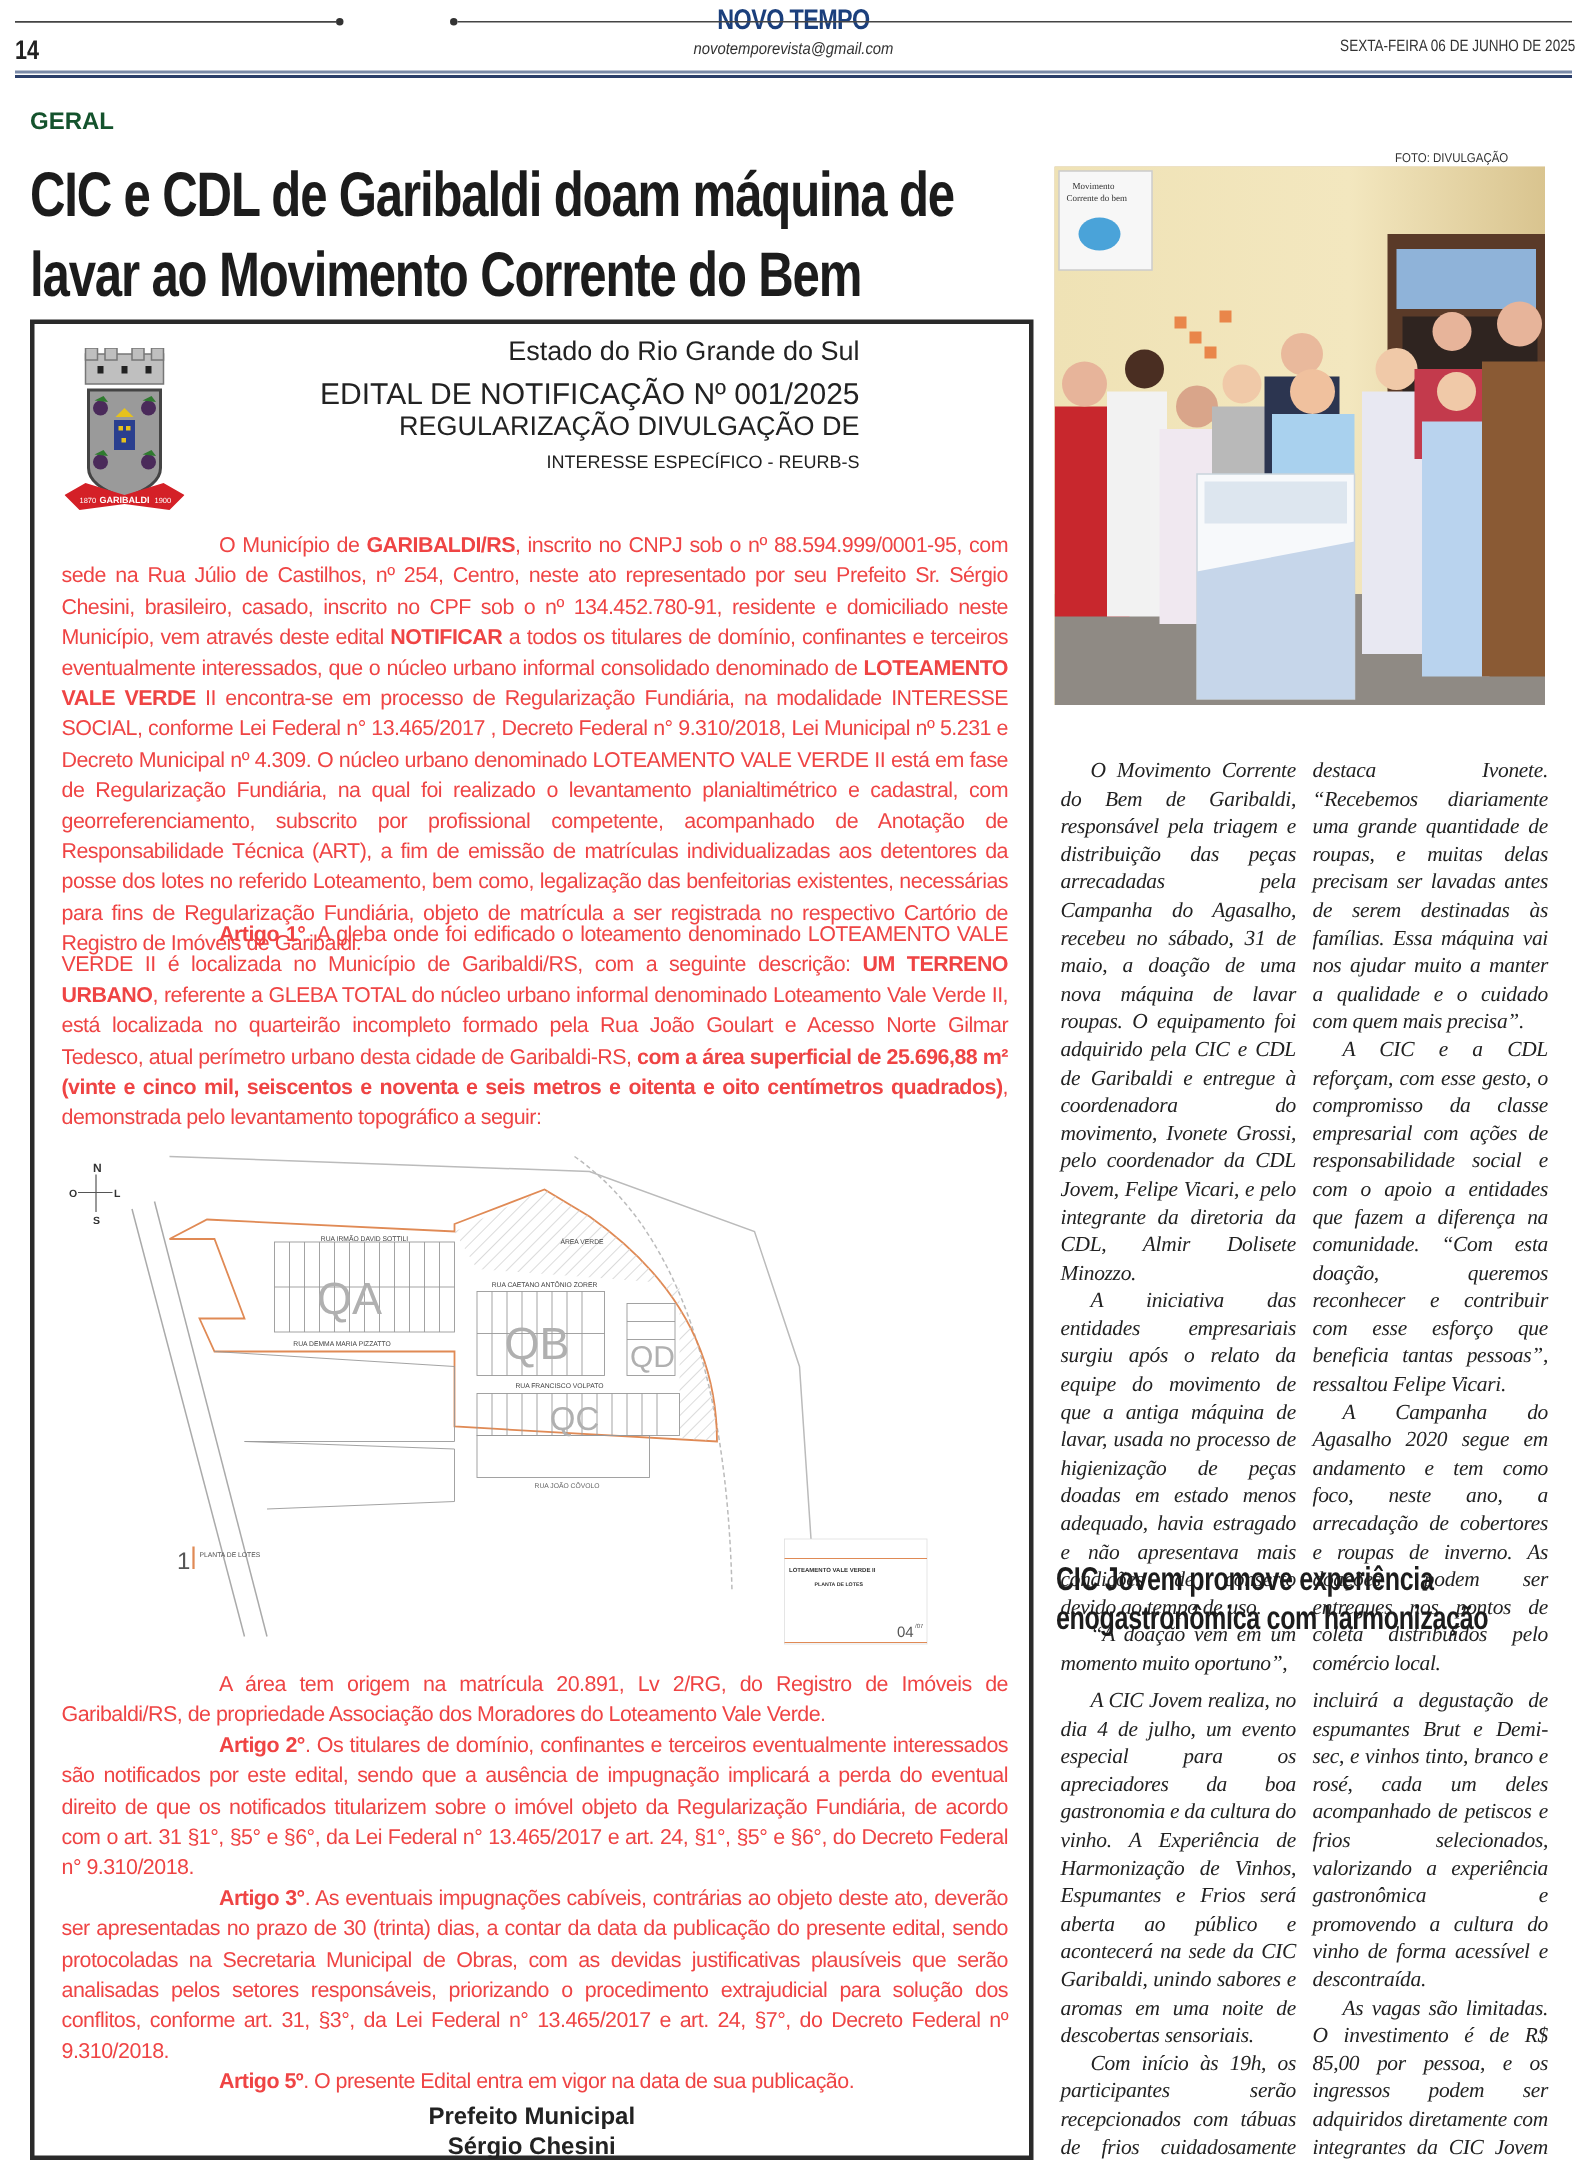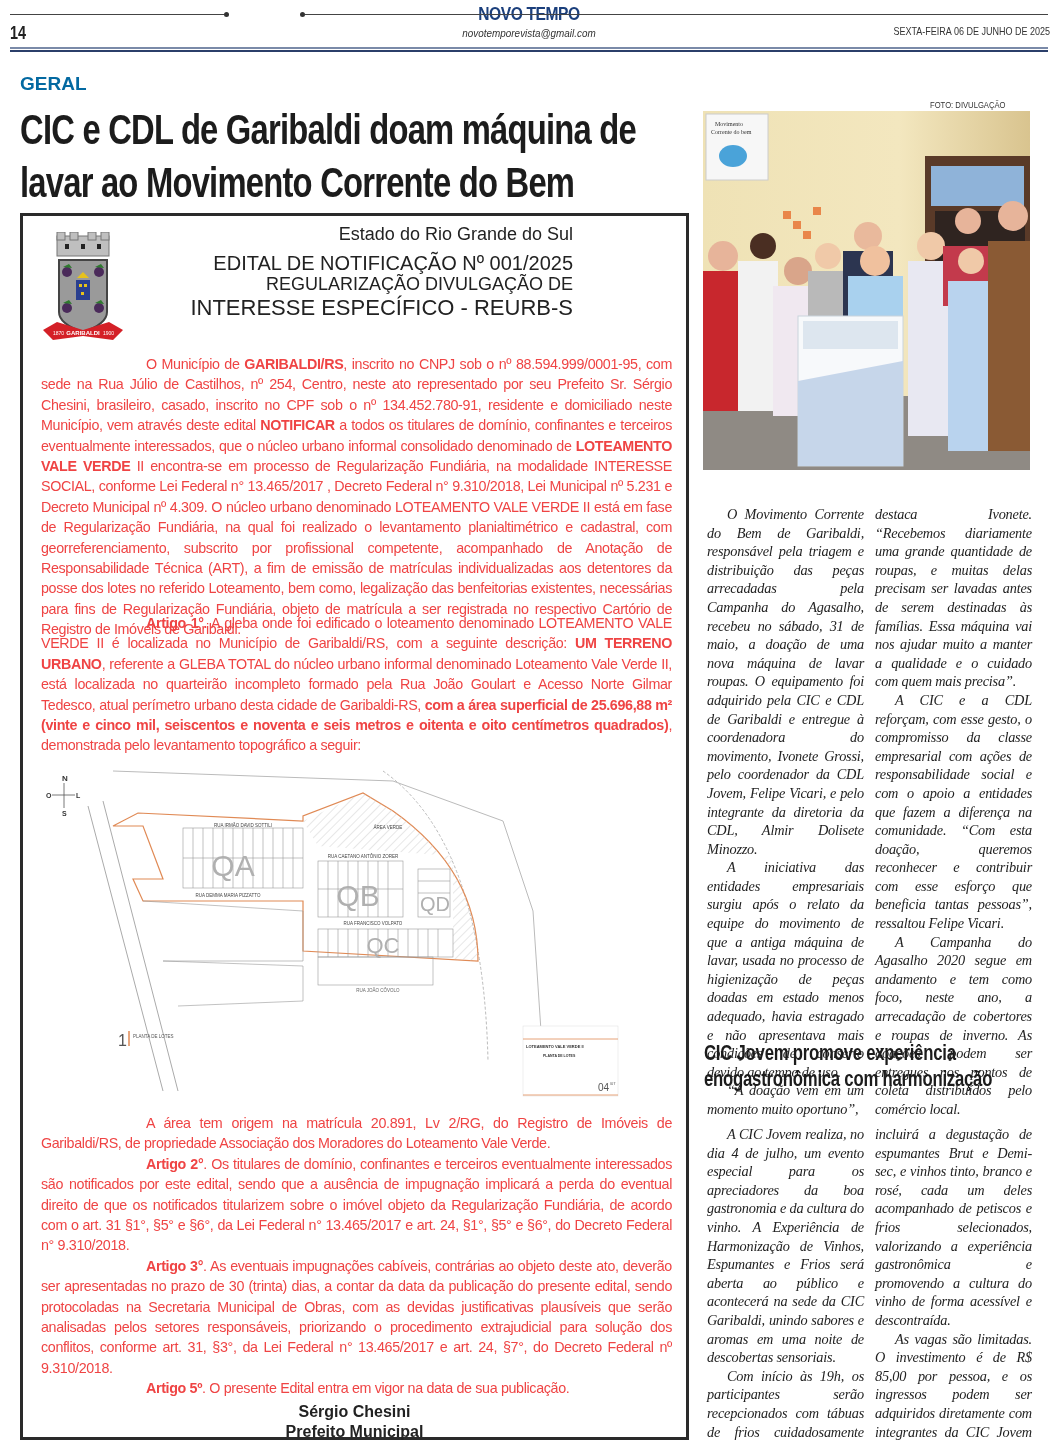--- a/index.html
+++ b/index.html
@@ -15,34 +15,34 @@
   .mast .brand { position: absolute; left: 0; width: 1058px; top: 3px; text-align: center;
     font-family: "Liberation Sans", sans-serif; font-weight: bold; font-size: 19px; color: #1b3f7c;
     letter-spacing: -0.5px; transform: scaleX(0.82); }
   .mast .email { position: absolute; left: 0; width: 1058px; top: 27px; text-align: center;
     font-size: 11px; font-style: italic; color: #333; transform: scaleX(0.9); }
   .mast .page-no { position: absolute; left: 10px; top: 23px; font-size: 18px; font-weight: bold; color: #222; transform: scaleX(0.8); transform-origin: left; }
   .mast .date { position: absolute; right: 8px; top: 25px; font-size: 11px; color: #333; transform: scaleX(0.82); transform-origin: right; }
   .mast .band { position: absolute; left: 10px; right: 10px; top: 47px; height: 5px; border-top: 2px solid #7a8aa8; border-bottom: 2px solid #2b3f6a; }
 
   
-  .section { position: absolute; left: 20px; top: 73px; font-size: 19px; font-weight: bold; color: #0369a1; }
+  .section { position: absolute; left: 20px; top: 73px; font-size: 16px; font-weight: bold; color: #14532d; }
   .headline { position: absolute; left: 20px; top: 103px; width: 680px; font-family: "Liberation Sans", sans-serif;
     font-weight: bold; font-size: 42px; line-height: 53px; color: #1c1c1c; letter-spacing: -1px;
     transform: scaleX(0.78); transform-origin: left top; width: 870px; }
 
   
   .notice { position: absolute; left: 20px; top: 213px; width: 669px; height: 1227px; border: 3px solid #2a2a2a; }
   .crest { position: absolute; left: 20px; top: 16px; width: 80px; height: 112px; }
   .notice-head { position: absolute; left: 120px; top: 8px; width: 430px; text-align: right; color: #222; }
   .notice-head .l1 { font-size: 18px; line-height: 21px; }
   .notice-head .l2 { font-size: 18px; line-height: 22px; }
   .notice-head .l3 { font-size: 20px; line-height: 20px; margin-top: 8px; }
   .notice-head .l4 { font-size: 18px; line-height: 23px; }
-  .notice-head .l5 { font-size: 22px; line-height: 24px; }
+  .notice-head .l5 { font-size: 12px; line-height: 24px; }
   .legal { position: absolute; left: 18px; width: 631px; font-size: 14.3px; line-height: 20.4px; text-align: justify;
     color: #ef4444; letter-spacing: -0.35px; }
   .legal p { text-indent: 105px; }
   .legal b { font-weight: bold; }
   .legal .art { font-weight: bold; }
   .p1 { top: 138px; }
   .p2 { top: 397px; }
   .p3 { top: 897px; }
 
   .plan { position: absolute; left: 10px; top: 545px; width: 645px; height: 340px; }
@@ -242,22 +242,22 @@
   </div>
 
   <div class="legal p3">
     <p>A área tem origem na matrícula 20.891, Lv 2/RG, do Registro de Imóveis de Garibaldi/RS, de propriedade Associação dos Moradores do Loteamento Vale Verde.</p>
     <p><span class="art">Artigo 2°</span><span>. Os titulares de domínio, confinantes e terceiros eventualmente interessados são notificados por este edital, sendo que a ausência de impugnação implicará a perda do eventual direito de que os notificados titularizem sobre o imóvel objeto da Regularização Fundiária, de acordo com o art. 31 §1°, §5° e §6°, da Lei Federal n° 13.465/2017 e art. 24, §1°, §5° e §6°, do Decreto Federal n° 9.310/2018.</span></p>
     <p><span class="art">Artigo 3°</span><span>. As eventuais impugnações cabíveis, contrárias ao objeto deste ato, deverão ser apresentadas no prazo de 30 (trinta) dias, a contar da data da publicação do presente edital, sendo protocoladas na Secretaria Municipal de Obras, com as devidas justificativas plausíveis que serão analisadas pelos setores responsáveis, priorizando o procedimento extrajudicial para solução dos conflitos, conforme art. 31, §3°, da Lei Federal n° 13.465/2017 e art. 24, §7°, do Decreto Federal nº 9.310/2018.</span></p>
     <p><span class="art">Artigo 5º</span><span>. O presente Edital entra em vigor na data de sua publicação.</span></p>
   </div>
 
   <div class="sign">
+    <div>Prefeito Municipal</div>
     <div>Sérgio Chesini</div>
-    <div>Prefeito Municipal</div>
   </div>
 </section>
 
 <div class="credit">FOTO: DIVULGAÇÃO</div>
 <figure class="photo">
   <svg width="327" height="359" viewBox="0 0 327 359">
     <defs>
       <linearGradient id="wall" x1="0" y1="0" x2="1" y2="0">
         <stop offset="0" stop-color="#efe2b5"></stop>
           <stop offset="0.6" stop-color="#f3e7bf"></stop>

